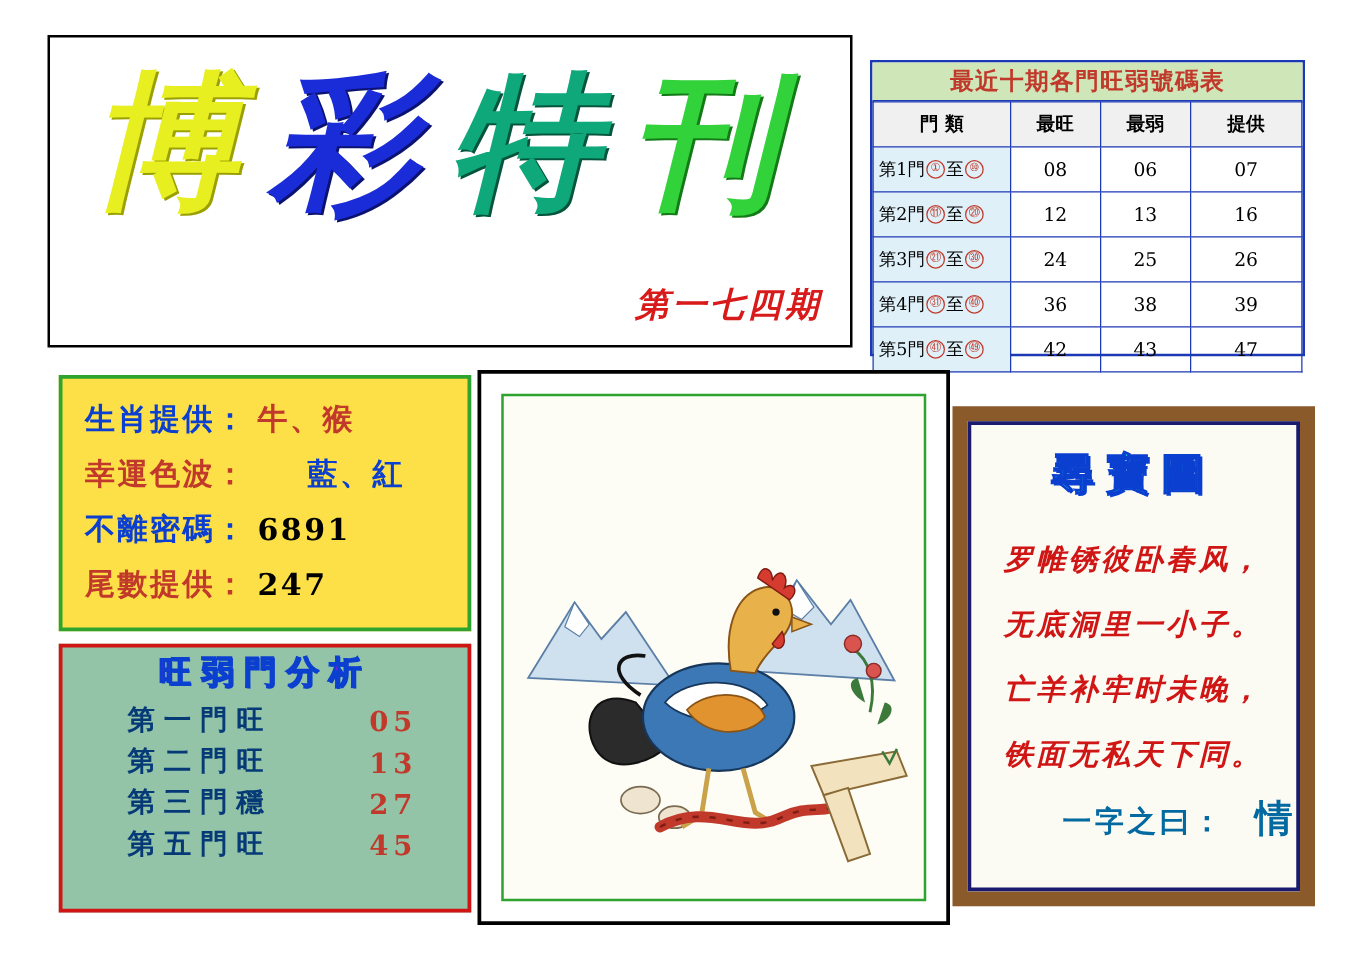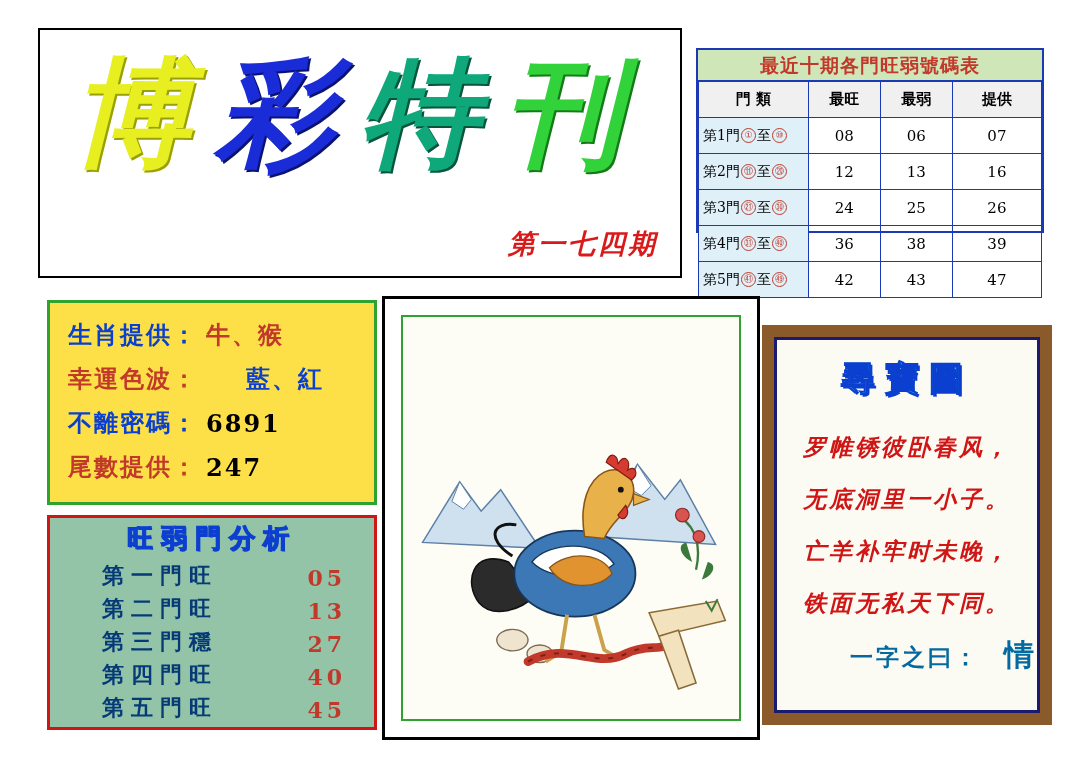--- a/index.html
+++ b/index.html
@@ -35,21 +35,21 @@
   #masthead .issue{
     position:absolute;right:22px;bottom:14px;
     color:#d81a1a;
     font-family:"DejaVu Serif","Liberation Serif",serif;
     font-size:27px;font-weight:bold;font-style:italic;
     letter-spacing:3px;
   }
 
   
   #ranktable{
-    left:696px;top:48px;width:348px;height:185px;
+    left:696px;top:48px;width:348px;height:237px;
     border:2px solid #1c39b5;background:#ffffff;
     box-sizing:border-box;
   }
   #ranktable .cap{
     height:30px;line-height:30px;text-align:center;
     background:#cfe6b8;color:#c0392b;
     font-family:"DejaVu Serif","Liberation Serif",serif;
     font-size:19px;font-weight:bold;letter-spacing:1px;
     border-bottom:1px solid #1c39b5;
   }
@@ -109,21 +109,21 @@
     color:#6d28d9;
     -webkit-text-stroke:1px #0b3fd0;
     text-shadow:1px 1px 0 #0b3fd0;
   }
   #analysis .arow{
     display:flex;align-items:flex-end;height:33px;
     font-family:"DejaVu Serif","Liberation Serif",serif;
     font-size:22px;font-weight:bold;
   }
   #analysis .atext{color:#063a77;letter-spacing:7px;padding-left:52px;}
-  #analysis .anum{color:#c0392b;letter-spacing:4px;margin-left:auto;padding-right:28px;}
+  #analysis .anum{color:#c0392b;letter-spacing:4px;margin-left:auto;padding-right:40px;}
 
   
   #picpanel{
     left:382px;top:296px;width:378px;height:444px;
     background:#ffffff;border:3px solid #000;
     box-sizing:border-box;
   }
   #picinner{
     position:absolute;left:16px;top:16px;right:16px;bottom:16px;
     border:2px solid #2fa32f;background:#fdfdf6;
@@ -256,24 +256,20 @@
   </div>
   <div class="arow">
     <span class="atext">第二門旺</span>
     <span class="anum">13</span>
   </div>
   <div class="arow">
     <span class="atext">第三門穩</span>
     <span class="anum">27</span>
   </div>
   <div class="arow">
-    <span class="atext">第四門旺</span>
-    <span class="anum">40</span>
-  </div>
-  <div class="arow">
     <span class="atext">第五門旺</span>
     <span class="anum">45</span>
   </div>
 </div>
 
 <div class="abs" id="picpanel">
   <div id="picinner">
     <svg width="100%" height="100%" viewBox="0 0 344 410" preserveAspectRatio="xMidYMid meet">
 
       <path d="M20 230 L58 168 L80 198 L100 176 L140 236 Z" fill="#cfe0ef" stroke="#5b7fa6" stroke-width="1.5"></path>

